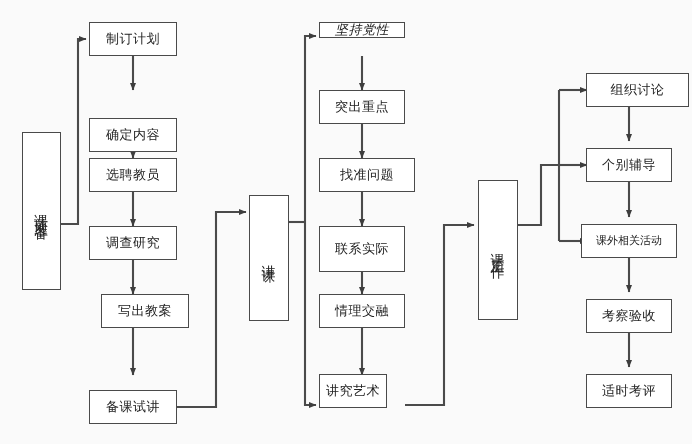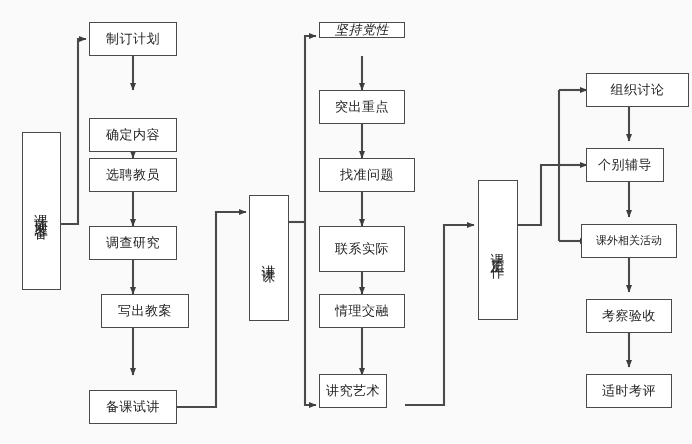--- a/index.html
+++ b/index.html
@@ -111,18 +111,18 @@
   <div class="node" style="left:89px; top:390px; width:88px; height:34px;">备课试讲</div>
 
   <div class="node" style="left:319px; top:22px; width:86px; height:16px;font-style:italic;">坚持党性</div>
   <div class="node" style="left:319px; top:90px; width:86px; height:34px;">突出重点</div>
   <div class="node" style="left:319px; top:158px; width:96px; height:34px;">找准问题</div>
   <div class="node" style="left:319px; top:226px; width:86px; height:46px;">联系实际</div>
   <div class="node" style="left:319px; top:294px; width:86px; height:34px;">情理交融</div>
   <div class="node" style="left:319px; top:374px; width:68px; height:34px;">讲究艺术</div>
 
   <div class="node" style="left:586px; top:73px; width:103px; height:34px;">组织讨论</div>
-  <div class="node" style="left:586px; top:148px; width:78px; height:34px;">个别辅导</div>
+  <div class="node" style="left:586px; top:148px; width:86px; height:34px;">个别辅导</div>
   <div class="node small-text" style="left:581px; top:224px; width:96px; height:34px;text-align:right;">课外相关活动</div>
   <div class="node" style="left:586px; top:299px; width:86px; height:34px;">考察验收</div>
   <div class="node" style="left:586px; top:374px; width:86px; height:34px;">适时考评</div>
 
 </div>
 
 </body></html>

